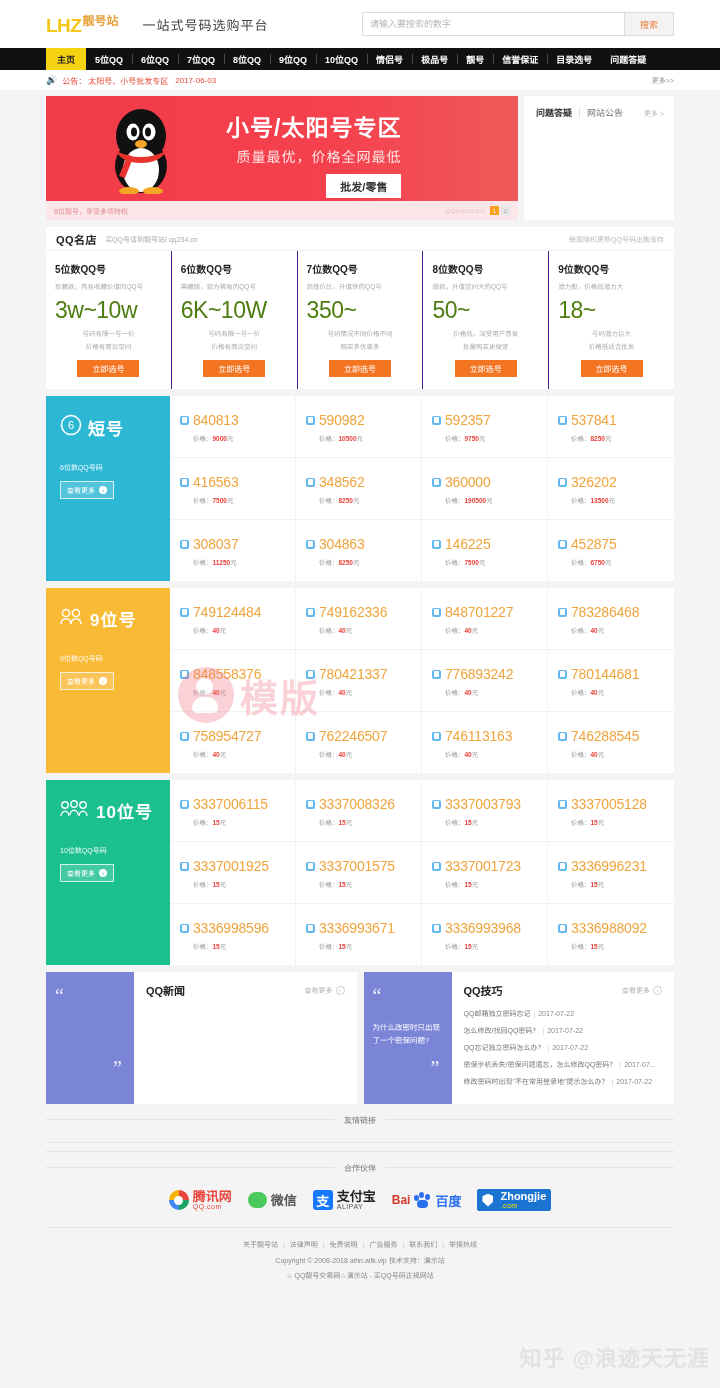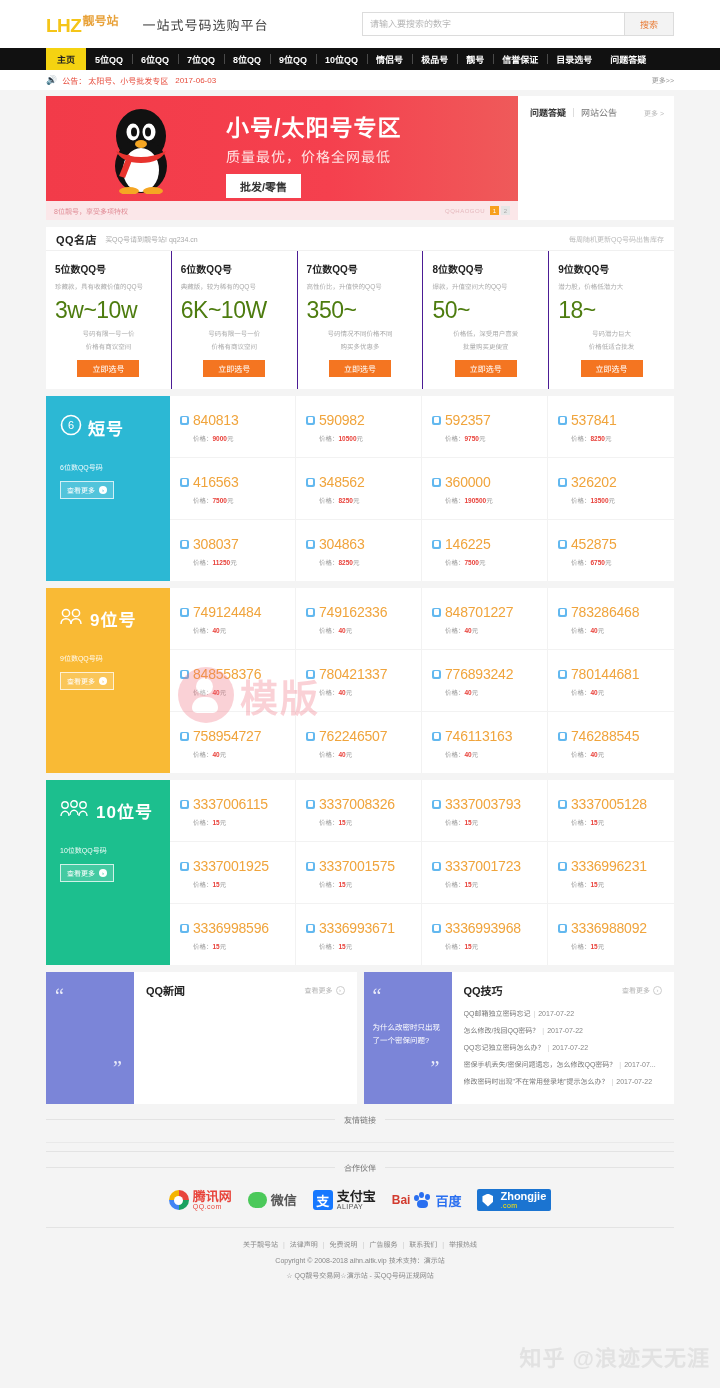--- a/index.html
+++ b/index.html
@@ -129,22 +129,23 @@
   }
   .speaker-icon { color: #6aa9e0; font-size: 9px; margin-right: 5px; }
   .ann-label { color: #e74c3c; }
   .ann-text { color: #e74c3c; margin-left: 2px; }
   .ann-date { color: #e74c3c; margin-left: 7px; }
   .ann-more { margin-left: auto; color: #999; font-size: 7px; }
 
   
   .banner-row {
     width: 628px; margin: 6px auto 0;
-    display: flex; 
+    display: flex; gap: 6px;
     height: 124px;
+    text-align: right;
   }
   .banner {
     width: 472px;
     background: #f13a4a;
     position: relative;
     overflow: hidden;
   }
   .banner-main {
     height: 105px;
     background: linear-gradient(90deg,#f23b49 0%,#f5404e 60%,#ef5a5a 100%);

